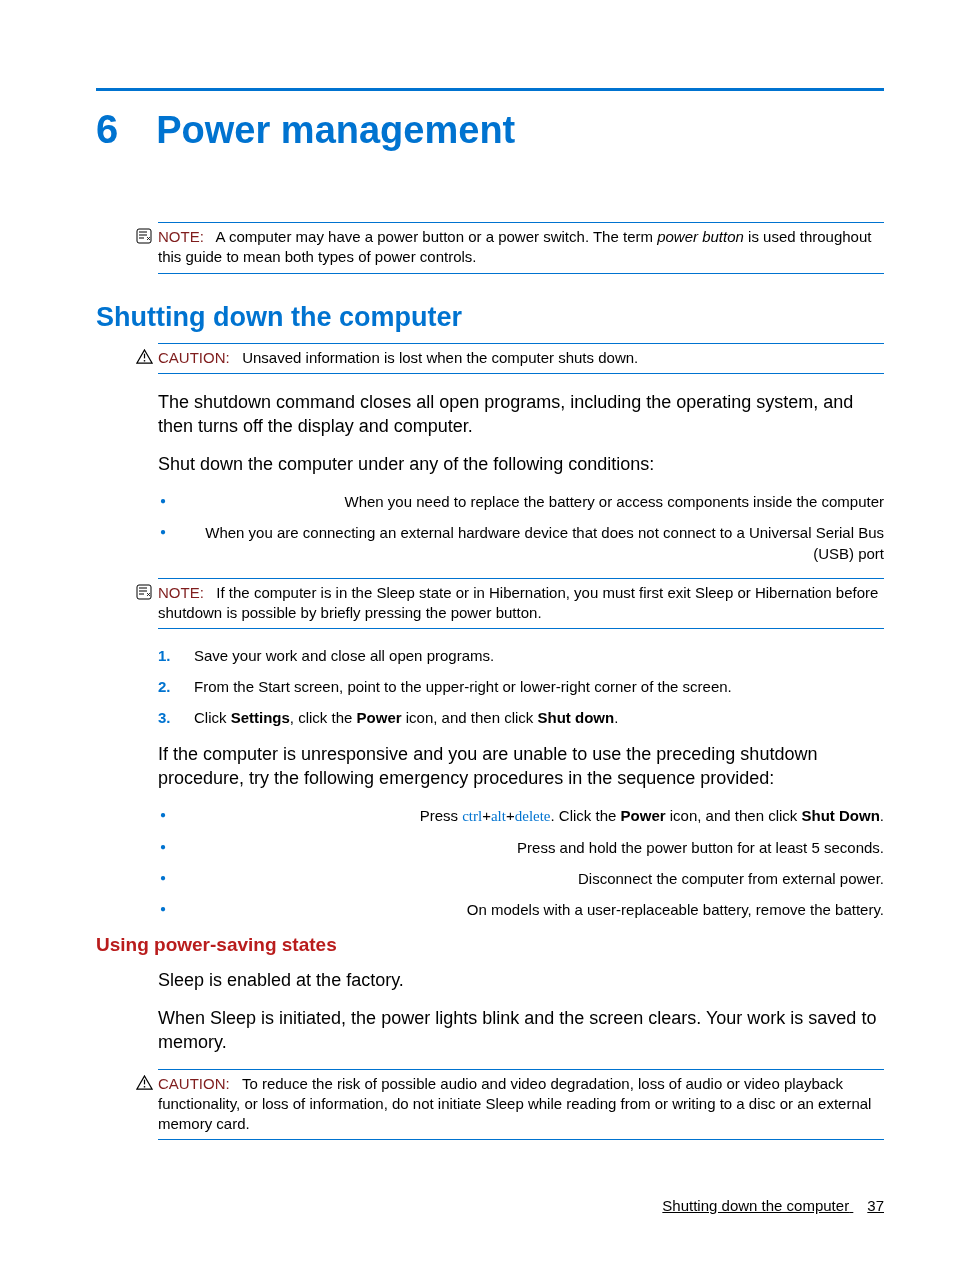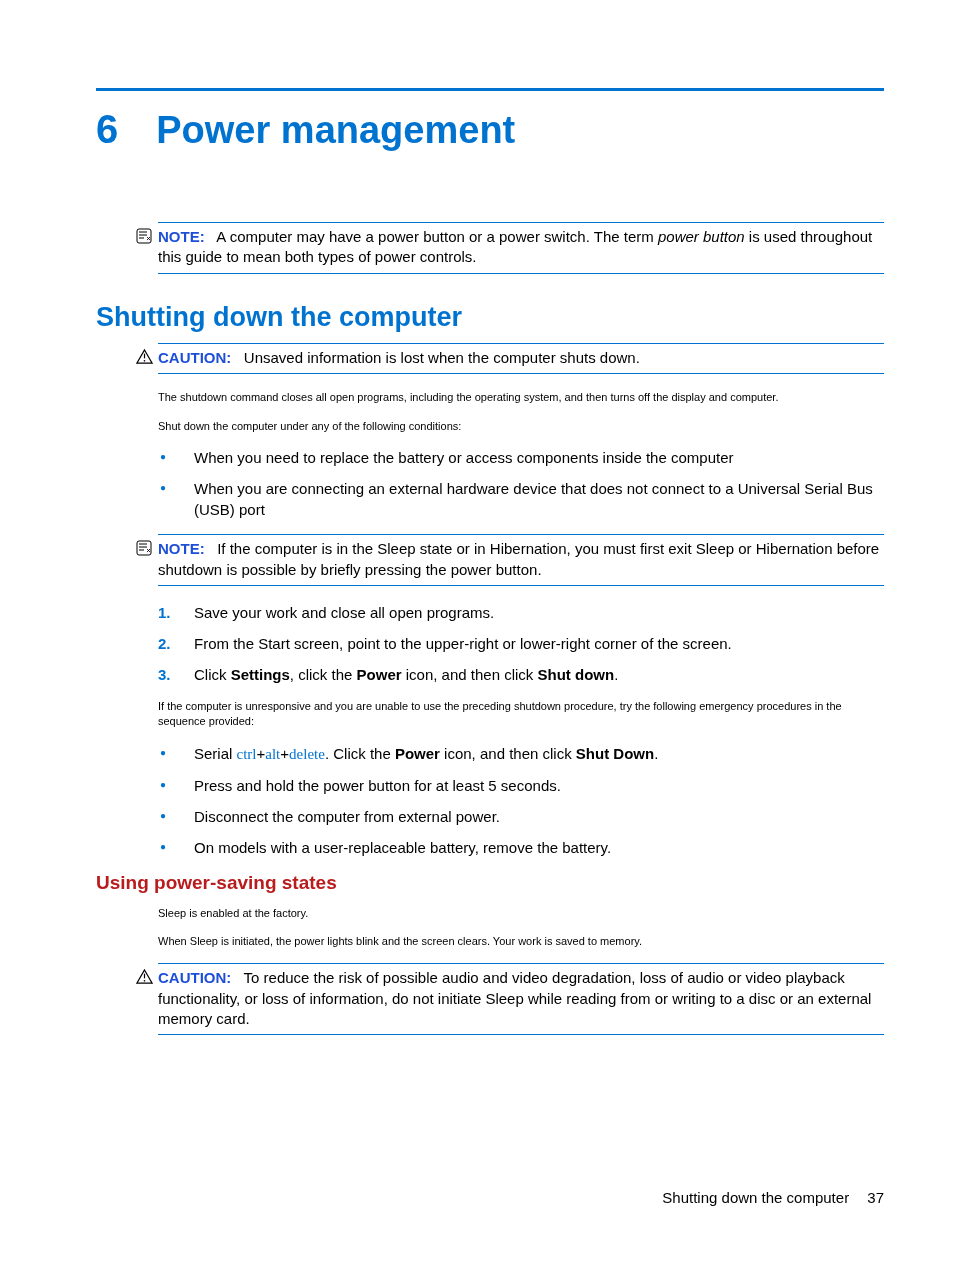--- a/index.html
+++ b/index.html
@@ -45,22 +45,22 @@
     margin-bottom: 16px;
     position: relative;
     margin-left: 0;
   }
   .admonition-icon {
     position: absolute;
     left: -22px;
     top: 5px;
   }
   .admonition-label {
-    font-weight: bold;
-    color: #1d4ed8;
+    font-weight: normal;
+    color: #7f1d1d;
   }
   .admonition-text {
     font-size: 15px;
     line-height: 1.35;
   }
   .h1-section {
     font-size: 27px;
     font-weight: bold;
     color: #0073d0;
     margin-left: -62px;
@@ -69,34 +69,35 @@
   }
   .h2-section {
     font-size: 19px;
     font-weight: bold;
     color: #b91c1c;
     margin-left: -62px;
     margin-bottom: 12px;
     margin-top: 14px;
   }
   .para {
-    font-size: 11px;
+    font-size: 18px;
     line-height: 1.35;
     margin-bottom: 14px;
   }
   ul.bullets {
     list-style: none;
     margin-bottom: 14px;
   }
   ul.bullets li {
     font-size: 15px;
     line-height: 1.4;
     padding-left: 36px;
     position: relative;
     margin-bottom: 10px;
+    text-align: right;
   }
   ul.bullets li::before {
     content: "●";
     color: #0073d0;
     font-size: 10px;
     position: absolute;
     left: 2px;
     top: 3px;
   }
   ol.steps {
@@ -118,23 +119,24 @@
     font-weight: bold;
     position: absolute;
     left: 0;
     top: 0;
   }
   .key { color: #0073d0; font-family: Liberation Serif, serif; }
   .bold { font-weight: bold; }
   .italic { font-style: italic; }
   .footer {
     position: absolute;
-    bottom: 64px;
+    bottom: 56px;
     right: 70px;
     font-size: 15px;
+    text-decoration: underline;
   }
   .footer-num { margin-left: 14px; }
   svg.note-svg { width: 16px; height: 16px; }
   svg.caution-svg { width: 17px; height: 15px; }
 </style>
 </head>
 <body>
 
 <div class="page">
   <hr class="chapter-rule">
@@ -203,21 +205,21 @@
       <li>From the Start screen, point to the upper-right or lower-right corner of the screen.</li>
       <li>
         <span>Click </span><span class="bold">Settings</span><span>, click the </span><span class="bold">Power</span><span> icon, and then click </span><span class="bold">Shut down</span><span>.</span>
       </li>
     </ol>
 
     <p class="para">If the computer is unresponsive and you are unable to use the preceding shutdown procedure, try the following emergency procedures in the sequence provided:</p>
 
     <ul class="bullets">
       <li>
-        <span>Serial </span><span class="key">ctrl</span><span>+</span><span class="key">alt</span><span>+</span><span class="key">delete</span><span>. Click the </span><span class="bold">Power</span><span> icon, and then click </span><span class="bold">Shut Down</span><span>.</span>
+        <span>Press </span><span class="key">ctrl</span><span>+</span><span class="key">alt</span><span>+</span><span class="key">delete</span><span>. Click the </span><span class="bold">Power</span><span> icon, and then click </span><span class="bold">Shut Down</span><span>.</span>
       </li>
       <li>Press and hold the power button for at least 5 seconds.</li>
       <li>Disconnect the computer from external power.</li>
       <li>On models with a user-replaceable battery, remove the battery.</li>
     </ul>
 
     <h3 class="h2-section">Using power-saving states</h3>
 
     <p class="para">Sleep is enabled at the factory.</p>
     <p class="para">When Sleep is initiated, the power lights blink and the screen clears. Your work is saved to memory.</p>

